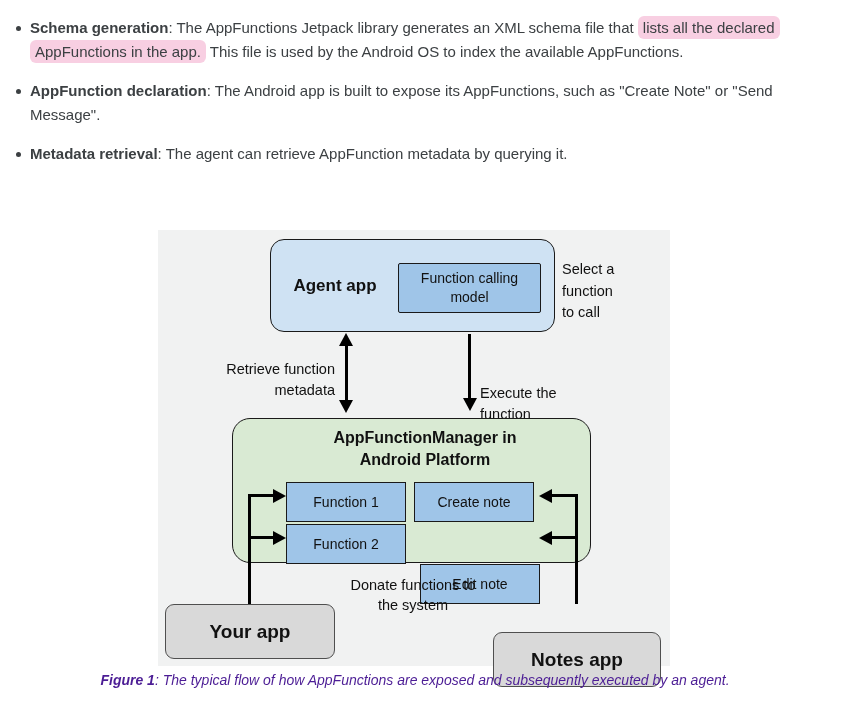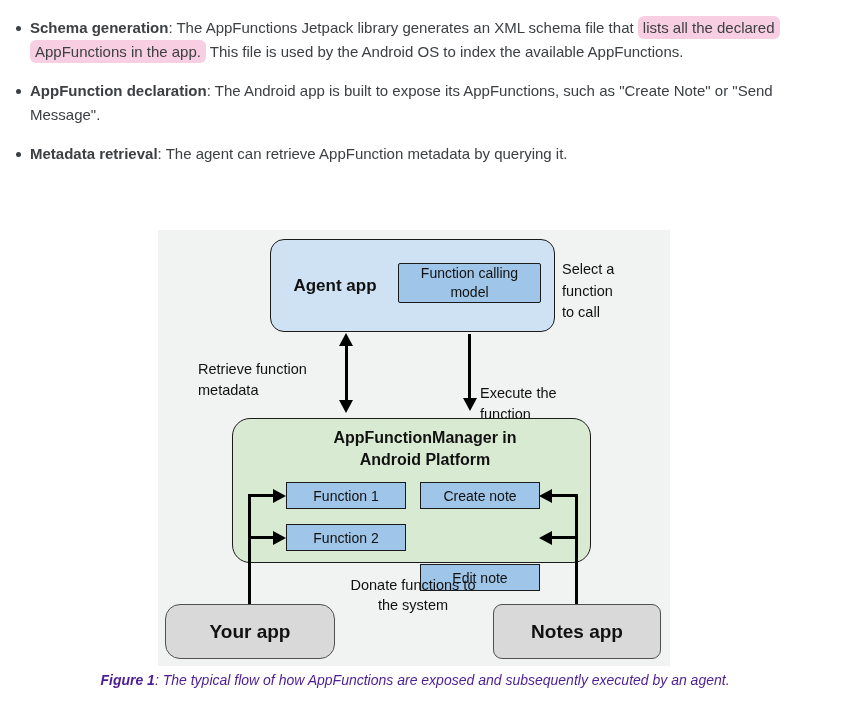--- a/index.html
+++ b/index.html
@@ -36,65 +36,65 @@
   .agent-box {
     left:112px; top:9px; width:285px; height:93px;
     background:#cfe2f3; border:1.6px solid #1a1a1a; border-radius:14px;
     box-sizing:border-box;
   }
   .agent-label {
     left:112px; top:46px; width:130px; text-align:center;
     font-weight:700; font-size:17px;
   }
   .model-box {
-    left:240px; top:33px; width:143px; height:40px;
+    left:240px; top:33px; width:143px; height:50px;
     background:#9fc5e8; border:1.2px solid #1a1a1a; border-radius:2px;
     box-sizing:border-box; display:flex; align-items:center; justify-content:center;
     text-align:center; white-space:pre-line; line-height:19px; font-size:14px;
   }
   .select-label { left:404px; top:29px; width:90px; white-space:pre-line; line-height:21.5px; }
-  .retrieve-label { left:40px; top:129px; width:137px; white-space:pre-line; line-height:21px; }
+  .retrieve-label { left:40px; top:129px; width:137px; text-align:right; white-space:pre-line; line-height:21px; }
   .execute-label { left:322px; top:131px; width:120px; white-space:pre-line; line-height:21px;margin-top:22px; }
 
   .line { background:#000; }
   .tri { width:0; height:0; }
   .tri-up   { border-left:7px solid transparent; border-right:7px solid transparent; border-bottom:13px solid #000; }
   .tri-down { border-left:7px solid transparent; border-right:7px solid transparent; border-top:13px solid #000; }
   .tri-right{ border-top:7px solid transparent; border-bottom:7px solid transparent; border-left:13px solid #000; }
   .tri-left { border-top:7px solid transparent; border-bottom:7px solid transparent; border-right:13px solid #000; }
 
   .manager-box {
     left:74px; top:188px; width:359px; height:145px;
     background:#d9ead3; border:1.4px solid #1a1a1a; border-radius:18px;
     box-sizing:border-box;
   }
   .manager-title {
     left:74px; top:197px; width:386px; text-align:center;
     font-weight:700; font-size:16px; line-height:22px; white-space:pre-line;
   }
   .fbox {
-    width:120px; height:27px; background:#9fc5e8; border:1.2px solid #1a1a1a;
+    width:120px; height:40px; background:#9fc5e8; border:1.2px solid #1a1a1a;
     box-sizing:border-box; display:flex; align-items:center; justify-content:center;
     font-size:14px;
   }
   .fbox-1 { left:128px; top:252px; }
-  .fbox-2 { left:262px; top:252px; }
+  .fbox-2 { left:256px; top:252px; }
   .fbox-3 { left:128px; top:294px; }
   .fbox-4 { left:262px; top:294px;margin-top:40px; }
 
   .donate-label { left:175px; top:345px; width:160px; text-align:center; white-space:pre-line; line-height:20px; }
 
   .app-box {
     top:374px; width:170px; height:55px;
     background:#d9d9d9; border:1.6px solid #4f4f4f; border-radius:9px;
     box-sizing:border-box; display:flex; align-items:center; justify-content:center;
     font-weight:700; font-size:19px;
   }
-  .your-app { left:7px;border-radius:15px; }
-  .notes-app { left:335px; width:168px; }
+  .your-app { left:7px; }
+  .notes-app { left:335px; width:168px;margin-top:28px; }
 
   
   .caption {
     position:absolute; left:0; top:672px; width:830px; text-align:center;
     font-style:italic; font-size:14px; color:#4c1d95;
   }
   .cap-b { font-weight:700; }
 </style>
 </head>
 <body>

